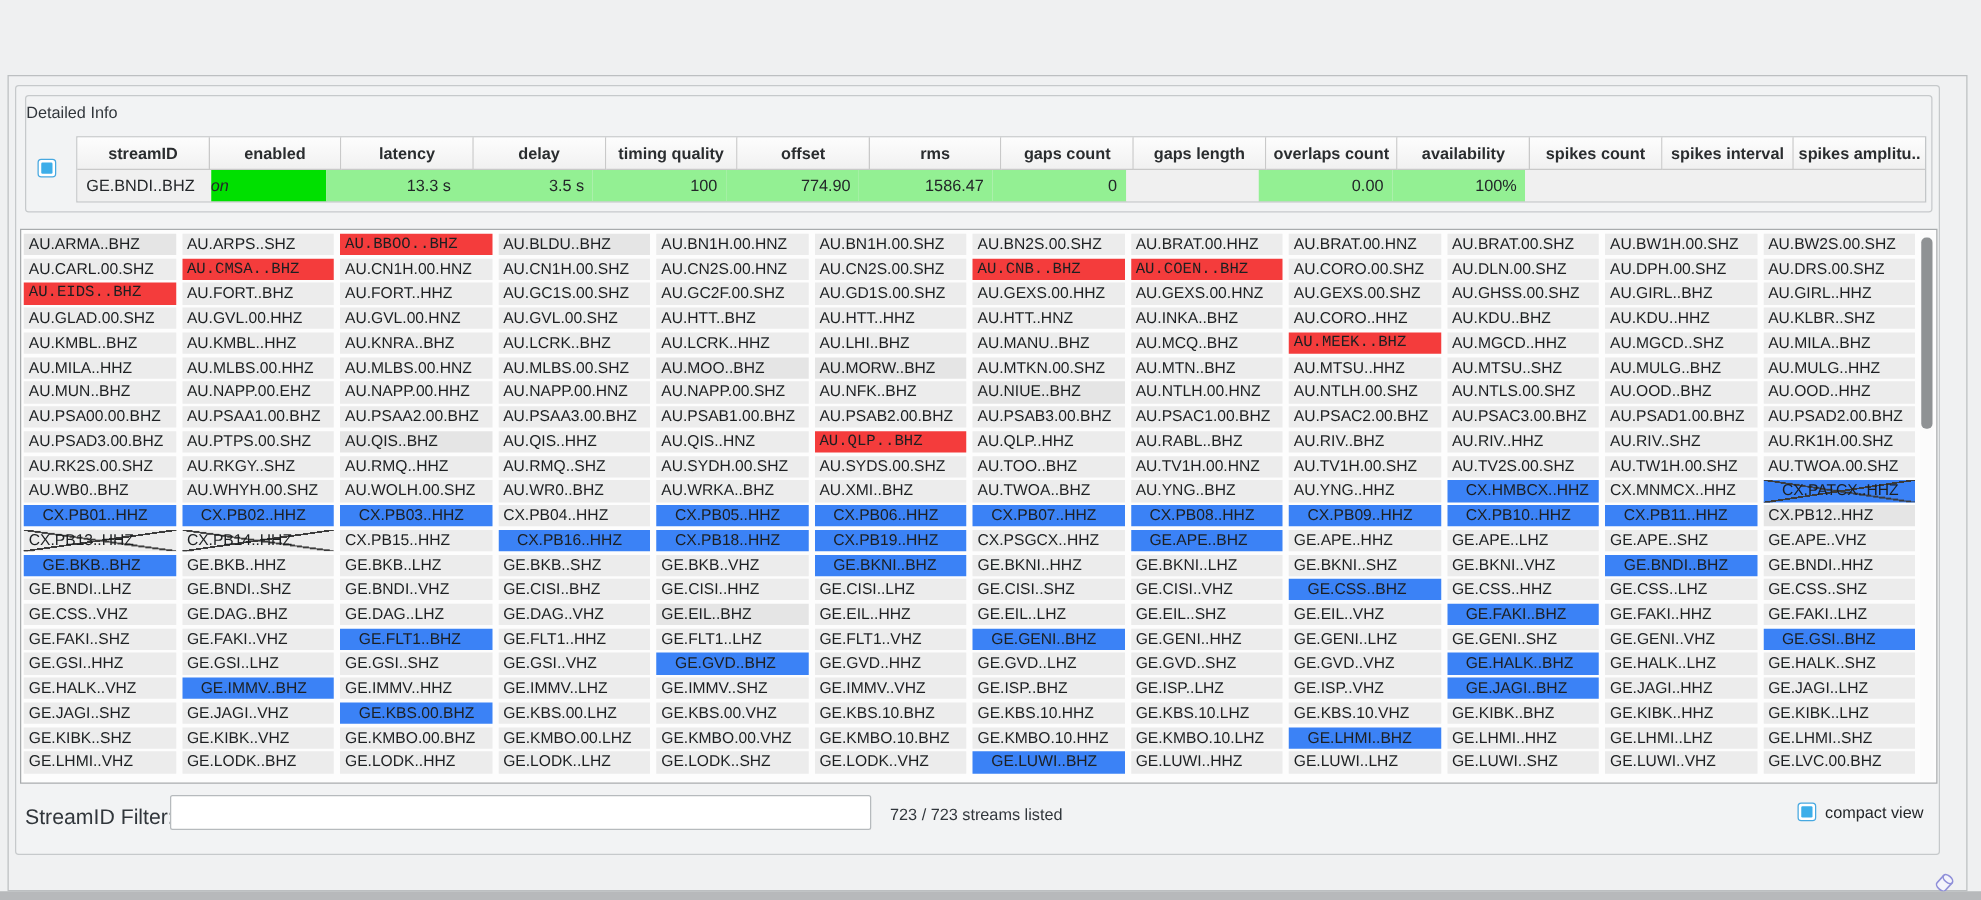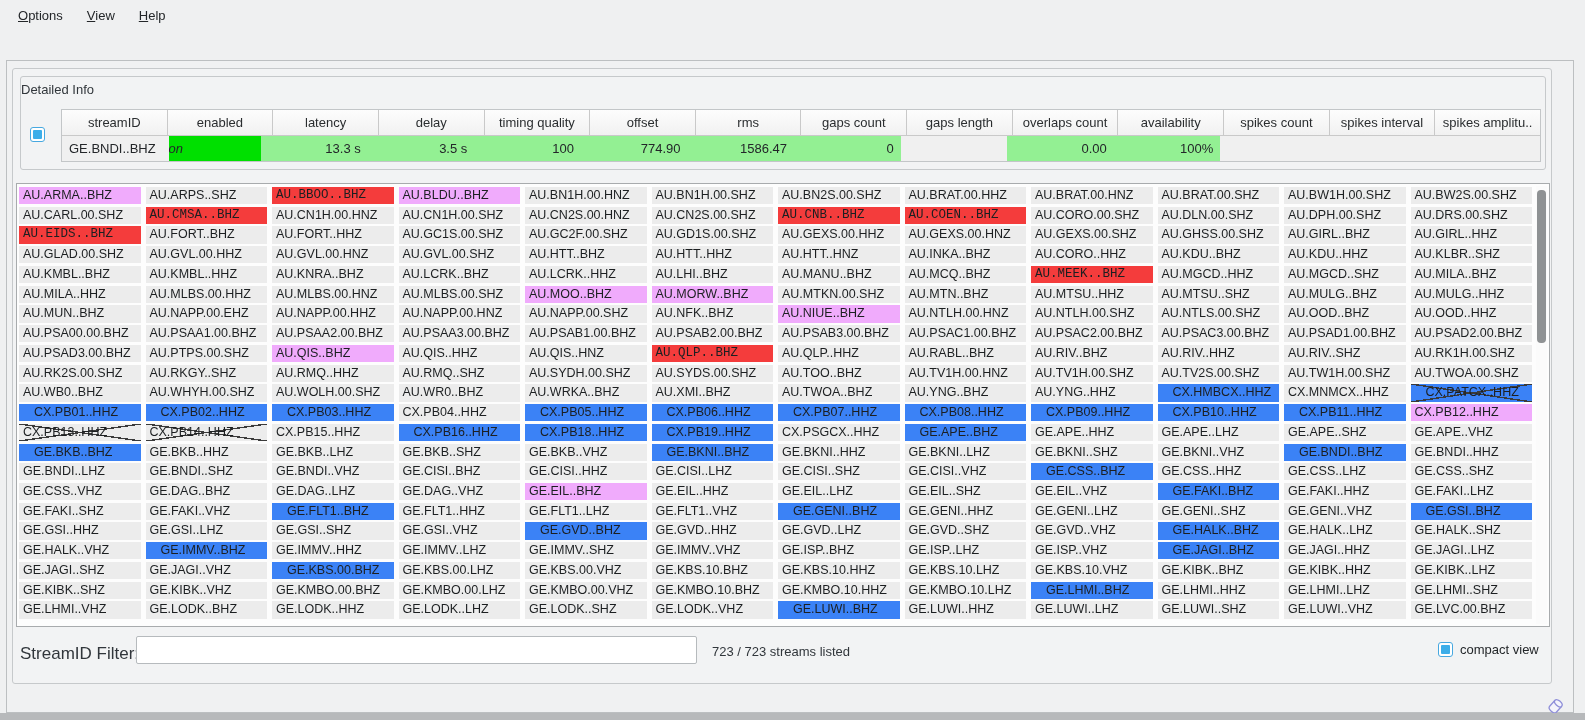--- a/index.html
+++ b/index.html
@@ -42,40 +42,40 @@
   .checkbox { width:15px; height:15px; border:1px solid #47a8e0; border-radius:3px;
     background:#ffffff; display:inline-flex; align-items:center; justify-content:center; }
   .checkbox-inner { width:9px; height:9px; background:#3daee9; border-radius:1px; }
 
   .detail-table { position:absolute; left:40px; top:32px; width:1480px;
     border:1px solid #c3c6c8; background:#f0f0f0; }
   .detail-row { display:flex; width:100%; }
   .detail-th { flex:1 1 0; height:26px; line-height:25px; text-align:center;
     background:linear-gradient(#fdfdfd,#f1f1f1); border-right:1px solid #c9c9c9;
     border-bottom:1px solid #c9c9c9; font-size:13px; color:#2a2d2f;
-    white-space:nowrap; overflow:hidden; }
+    white-space:nowrap; overflow:hidden;font-weight:bold; }
   .detail-th:last-child { border-right:none; }
   .detail-td { flex:1 1 0; height:25px; line-height:25px; font-size:13px;
     white-space:nowrap; overflow:hidden; background:#f0f0f0; padding:0 7px; }
   .detail-td.al-left { text-align:left; }
   .detail-td.al-center { text-align:left; padding:0;font-style:italic; }
   .detail-td.al-right { text-align:right; }
   .detail-td.c-on { background:#00e000; }
   .detail-td.c-ok { background:#93f093; }
 
   
   .grid-panel { position:absolute; left:16px; top:183px; width:1534px; height:444px;
     background:#fdfdfd; border:1px solid #a8abad; }
   .grid { position:absolute; left:2px; top:3px; width:1513px;
     display:grid; grid-template-columns:repeat(12, 1fr);
     column-gap:5px; row-gap:2.55px; grid-auto-rows:17.2px; }
   .cell { background-color:#ececec; font-size:12.5px; line-height:17.2px;
     padding-left:4px; white-space:nowrap; overflow:hidden; color:#1c1f21; }
   .cell.c-g { background-color:#3b82f6;padding-left:15px; }
-  .cell.c-p { background-color:#f0abfc; }
+  .cell.c-p { background-color:#e5e5e5; }
   .cell.c-r { background-color:#f43c3c;font-family:Liberation Mono, monospace; }
   .cell.c-x { background-image:
       linear-gradient(to top right, transparent calc(50% - 0.7px), #3a3a3a calc(50% - 0.7px), #3a3a3a calc(50% + 0.7px), transparent calc(50% + 0.7px)),
       linear-gradient(to bottom right, transparent calc(50% - 0.7px), #3a3a3a calc(50% - 0.7px), #3a3a3a calc(50% + 0.7px), transparent calc(50% + 0.7px)); }
 
   .scrollbar-track { position:absolute; right:2px; top:2px; width:11px; height:438px;
     background:#fbfbfb; }
   .scrollbar-thumb { position:absolute; left:1px; top:4px; width:9px; height:153px;
     background:#8f9294; border-radius:4px; }
 
@@ -91,25 +91,20 @@
   
   .logo { position:absolute; left:1543px; top:695px; width:24px; height:24px; }
   .bottom-strip { position:absolute; left:0; top:713px; width:100%; height:7px;
     background:#b7b9bb; }
 </style>
 </head>
 <body>
 
 <div class="window">
 
-  <div class="menubar">
-      <span class="menu-item"><span class="mn">O</span>ptions</span>
-      <span class="menu-item"><span class="mn">V</span>iew</span>
-      <span class="menu-item"><span class="mn">H</span>elp</span>
-    </div>
 
 
   <div class="pane"></div>
 
   <div class="inner-frame"></div>
 
   <div class="groupbox">
     <div class="groupbox-title">Detailed Info</div>
     <div class="detail-checkbox-wrap">
       <span class="checkbox">

